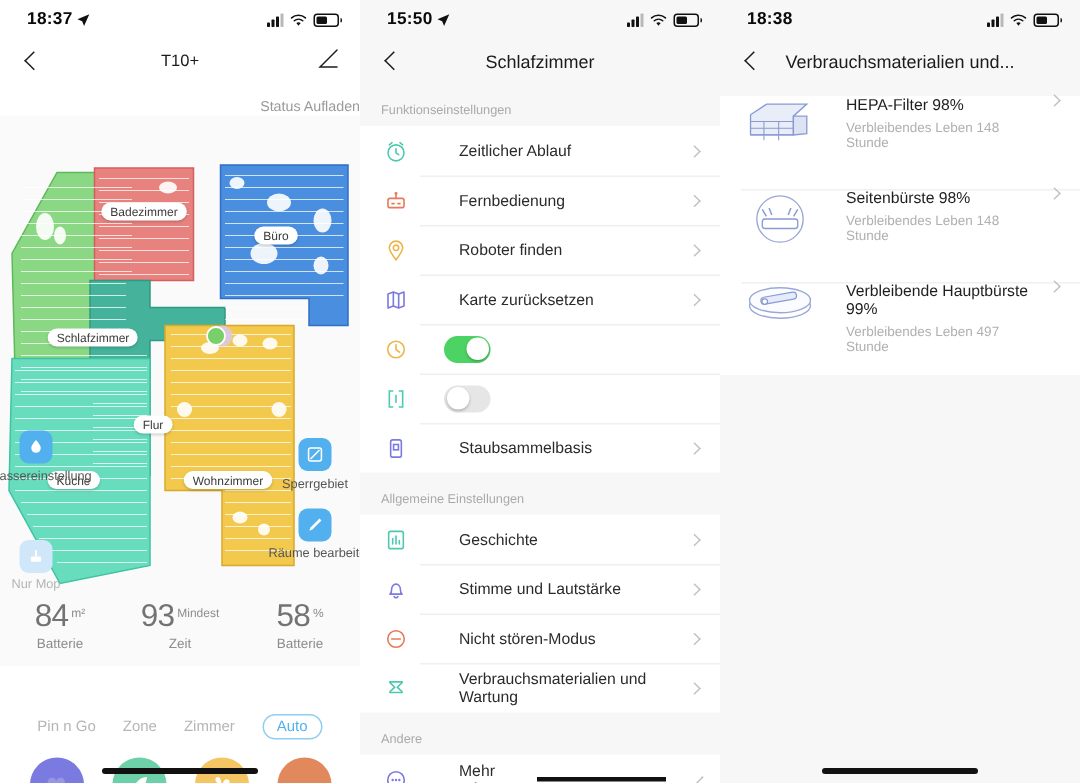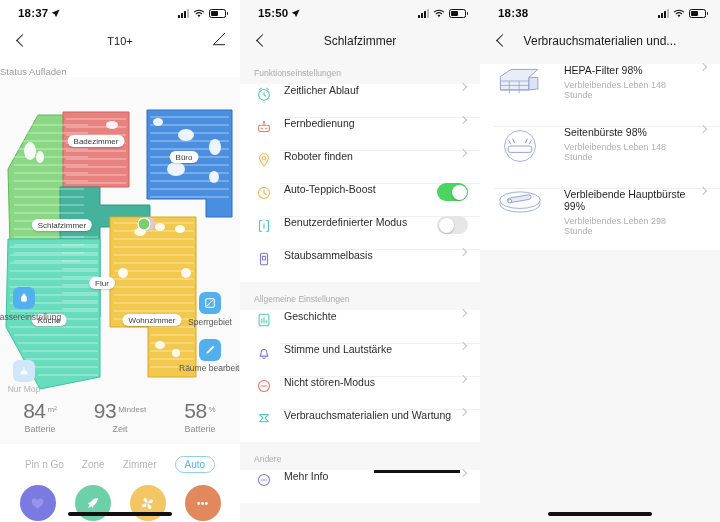--- a/index.html
+++ b/index.html
@@ -22,52 +22,52 @@
 
   
   .navbar{height:30px;display:flex;align-items:center;position:relative;padding:0 14px;box-sizing:border-box;}
   .nav-title{position:absolute;left:0;right:0;text-align:center;font-size:11px;color:#1b1b1b;pointer-events:none;}
   .p2 .nav-title,.p3 .nav-title{font-size:12px;}
   .chev-back{width:14px;height:14px;position:relative;z-index:2;cursor:pointer;}
   .chev-back::before{content:"";position:absolute;left:4px;top:2px;width:8px;height:8px;border-left:1.4px solid #1b1b1b;border-bottom:1.4px solid #1b1b1b;transform:rotate(45deg);}
   .edit-icon{margin-left:auto;z-index:2;}
 
   
-  .status-line{text-align:left;font-size:9.5px;color:#9a9a9a;padding-top:10px;}
+  .status-line{text-align:right;font-size:9.5px;color:#9a9a9a;padding-top:10px;}
   .mapwrap{position:relative;height:318px;background:#fafafa;overflow:hidden;}
   .mapsvg{position:absolute;left:0;top:0;}
   .roomlabel{position:absolute;background:#fff;border-radius:8px;padding:1.5px 6px;font-size:8px;color:#3a3a3a;box-shadow:0 1px 2px rgba(0,0,0,.18);white-space:nowrap;transform:translate(-50%,-50%);}
   .maptool{position:absolute;width:22px;height:22px;border-radius:6px;background:#53b0ee;display:flex;align-items:center;justify-content:center;}
   .maptool.ghost{background:#cfe7f8;}
   .mapcap{position:absolute;font-size:8.5px;color:#555;text-align:center;transform:translateX(-50%);line-height:11px;white-space:nowrap;}
   .mapcap.dim{color:#b4b4b4;}
 
   
   .stats{display:flex;background:#fafafa;padding:4px 0 10px;}
   .stat{flex:1;text-align:center;}
   .stat .v{font-size:21px;color:#737373;font-weight:500;letter-spacing:-.5px;}
   .stat .u{font-size:8px;color:#8d8d8d;margin-left:2px;vertical-align:super;}
   .stat .l{font-size:9px;color:#8d8d8d;margin-top:1px;}
 
   
   .modes{display:flex;justify-content:center;align-items:center;gap:18px;padding:12px 0 8px;}
-  .mode{font-size:10px;color:#b6b6b6;}
+  .mode{font-size:10px;color:#b6b6b6;margin-top:20px;}
   .mode.active{color:#53b0ee;border:1px solid #8fcdf2;border-radius:10px;padding:2px 9px;}
 
   
   .actions{display:flex;justify-content:space-around;padding:4px 10px 0;}
   .action{text-align:center;width:48px;}
   .circ{width:36px;height:36px;border-radius:50%;margin:0 auto;display:flex;align-items:center;justify-content:center;}
 
   .homebar{position:absolute;left:50%;bottom:6px;transform:translateX(-50%);width:104px;height:4px;border-radius:2px;background:#111;}
 
   
   .grouphdr{font-size:8.5px;color:#aaa;padding:12px 0 6px 14px;}
   .list{background:#fff;}
-  .row{display:flex;height:33px;padding:0 12px 0 14px;box-sizing:border-box;position:relative;}
+  .row{display:flex;align-items:center;height:33px;padding:0 12px 0 14px;box-sizing:border-box;position:relative;gap:22px;}
   .row + .row::before{content:"";position:absolute;left:40px;right:0;top:0;height:1px;background:#efefef;}
   .row .ico{width:20px;height:20px;flex:0 0 20px;display:flex;align-items:center;justify-content:center;}
   .row .lbl{flex:1;font-size:10.5px;color:#2b2b2b;margin-left:10px;}
   .chev{width:5px;height:5px;border-right:1.2px solid #c2c2c2;border-top:1.2px solid #c2c2c2;transform:rotate(45deg);margin-right:2px;}
   .toggle{width:31px;height:18px;border-radius:9px;position:relative;flex:0 0 31px;}
   .toggle.on{background:#4cd364;}
   .toggle.off{background:#e6e6e6;}
   .toggle i{position:absolute;top:1.5px;width:15px;height:15px;border-radius:50%;background:#fff;box-shadow:0 1px 2px rgba(0,0,0,.25);display:block;}
   .toggle.on i{right:1.5px;}
   .toggle.off i{left:1.5px;}
@@ -342,42 +342,50 @@
         <span class="ico">
             <svg width="16" height="16" viewBox="0 0 18 18">
               <path d="M9 16c3.2-4.2 5-6.6 5-9A5 5 0 0 0 4 7c0 2.4 1.8 4.8 5 9z" fill="none" stroke="#edb64a" stroke-width="1.2"></path>
               <circle cx="9" cy="7" r="2" fill="none" stroke="#edb64a" stroke-width="1.2"></circle>
             </svg>
           </span>
         <span class="lbl">Roboter finden</span>
         <span class="chev"></span>
       </div>
 
+      <div class="row">
+        <span class="ico">
+            <svg width="16" height="16" viewBox="0 0 18 18">
+              <path d="M3 4.5 7 3l4 1.5L15 3v10.5L11 15l-4-1.5L3 15z" fill="none" stroke="#7b7ae0" stroke-width="1.2" stroke-linejoin="round"></path>
+              <path d="M7 3v10.5M11 4.5V15" stroke="#7b7ae0" stroke-width="1.2"></path>
+            </svg>
+          </span>
+        <span class="lbl">Karte zurücksetzen</span>
+        <span class="chev"></span>
+      </div>
 
       <div class="row">
         <span class="ico">
             <svg width="16" height="16" viewBox="0 0 18 18">
               <circle cx="9" cy="9" r="6.2" fill="none" stroke="#edb64a" stroke-width="1.2"></circle>
               <path d="M9 9V5.5M9 9l2.6 2" stroke="#edb64a" stroke-width="1.2" stroke-linecap="round"></path>
             </svg>
           </span>
-        <span class="lbl">Auto-Teppich-Boost</span>
         <span class="toggle on">
             <i></i>
           </span>
       </div>
 
       <div class="row">
         <span class="ico">
             <svg width="16" height="16" viewBox="0 0 18 18">
               <path d="M6.5 3H4v12h2.5M11.5 3H14v12h-2.5" fill="none" stroke="#4cc9b0" stroke-width="1.2" stroke-linecap="round"></path>
               <path d="M9 6.5v5" stroke="#4cc9b0" stroke-width="1.2" stroke-linecap="round"></path>
             </svg>
           </span>
-        <span class="lbl">Benutzerdefinierter Modus</span>
         <span class="toggle off">
             <i></i>
           </span>
       </div>
 
       <div class="row">
         <span class="ico">
             <svg width="16" height="16" viewBox="0 0 18 18">
               <rect x="5" y="2.5" width="8" height="13" rx="1.5" fill="none" stroke="#7b7ae0" stroke-width="1.2"></rect>
               <rect x="7.2" y="6" width="3.6" height="4" fill="none" stroke="#7b7ae0" stroke-width="1.2"></rect>
@@ -529,21 +537,21 @@
         <span class="cimg">
           <svg width="48" height="28" viewBox="0 0 52 30">
               <ellipse cx="26" cy="17" rx="22" ry="9" fill="#fff" stroke="#9aa8d6" stroke-width="1"></ellipse>
               <ellipse cx="26" cy="13" rx="22" ry="9" fill="#fbfcff" stroke="#9aa8d6" stroke-width="1"></ellipse>
               <rect x="12" y="9" width="26" height="5" rx="2.5" transform="rotate(-10 25 11)" fill="#e5ebfa" stroke="#8a9bd4" stroke-width=".9"></rect>
               <circle cx="15" cy="14" r="2" fill="#fff" stroke="#8a9bd4" stroke-width=".9"></circle>
             </svg>
         </span>
         <span class="ctxt">
           <span class="ctitle" style="display:block">Verbleibende Hauptbürste 99%</span>
-          <span class="csub" style="display:block">Verbleibendes Leben 298 Stunde</span>
+          <span class="csub" style="display:block">Verbleibendes Leben 497 Stunde</span>
         </span>
         <span class="chev"></span>
       </div>
     </div>
 
     <div class="homebar"></div>
   </div>
 
 </div>
 

